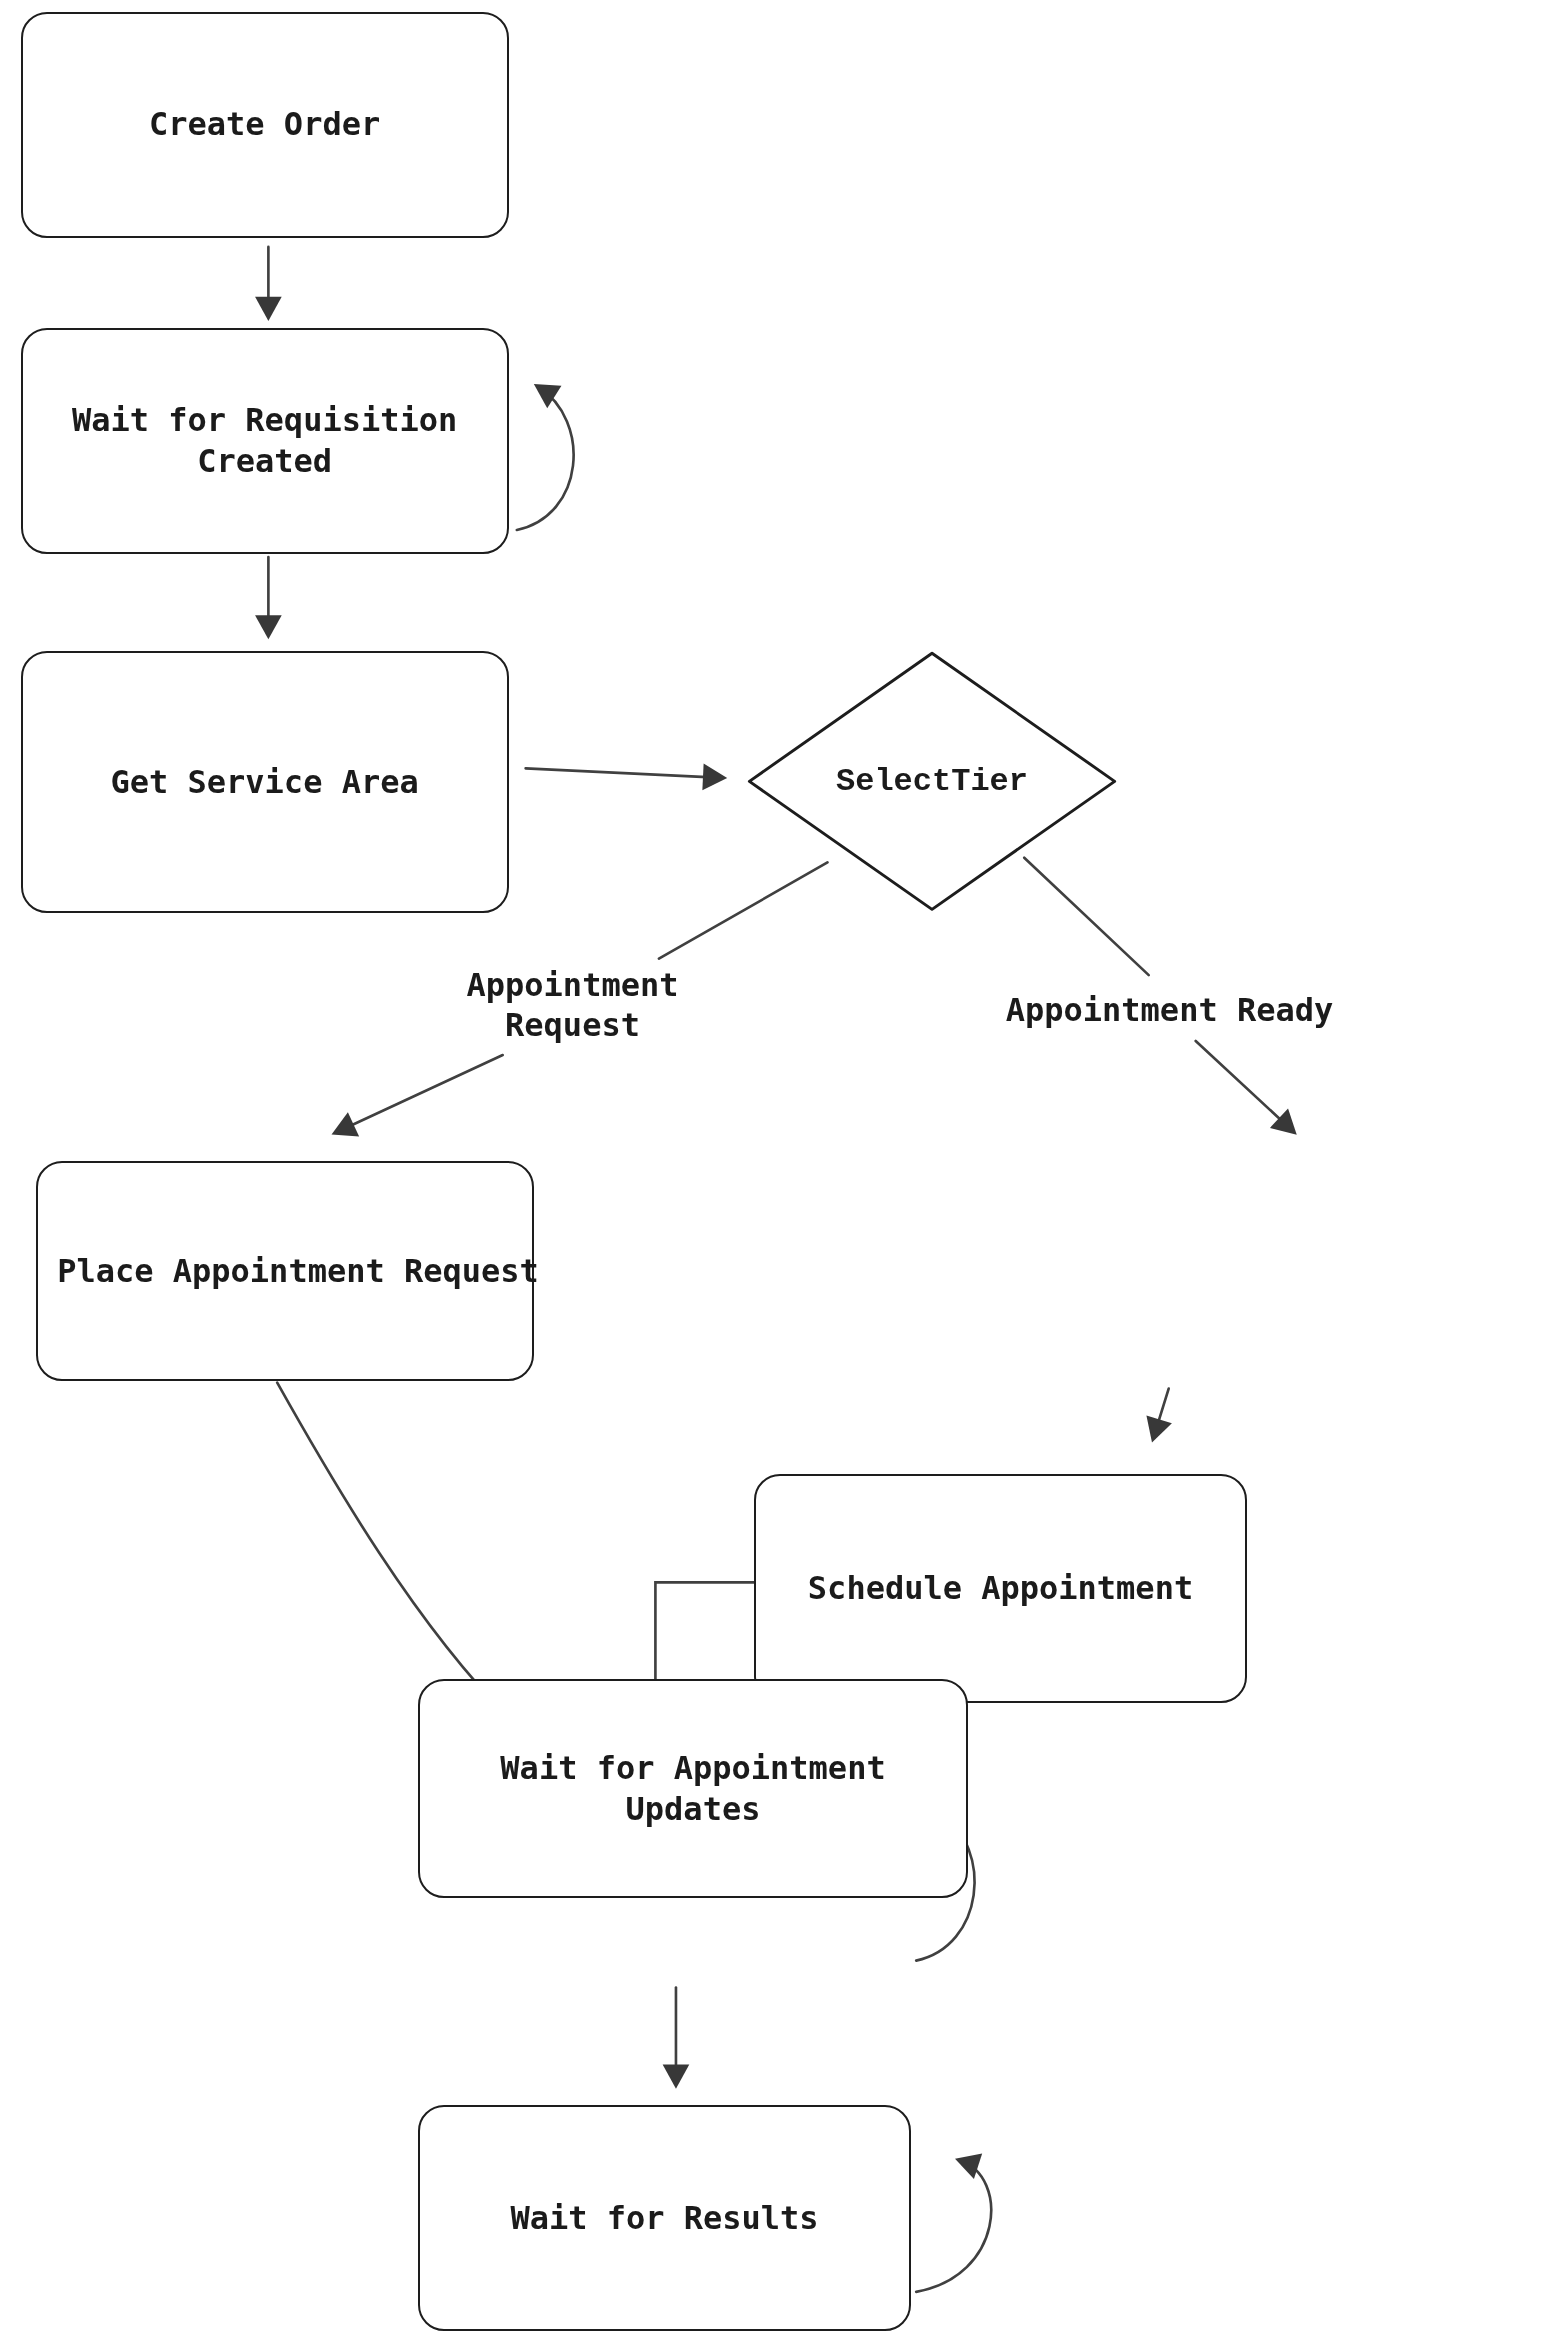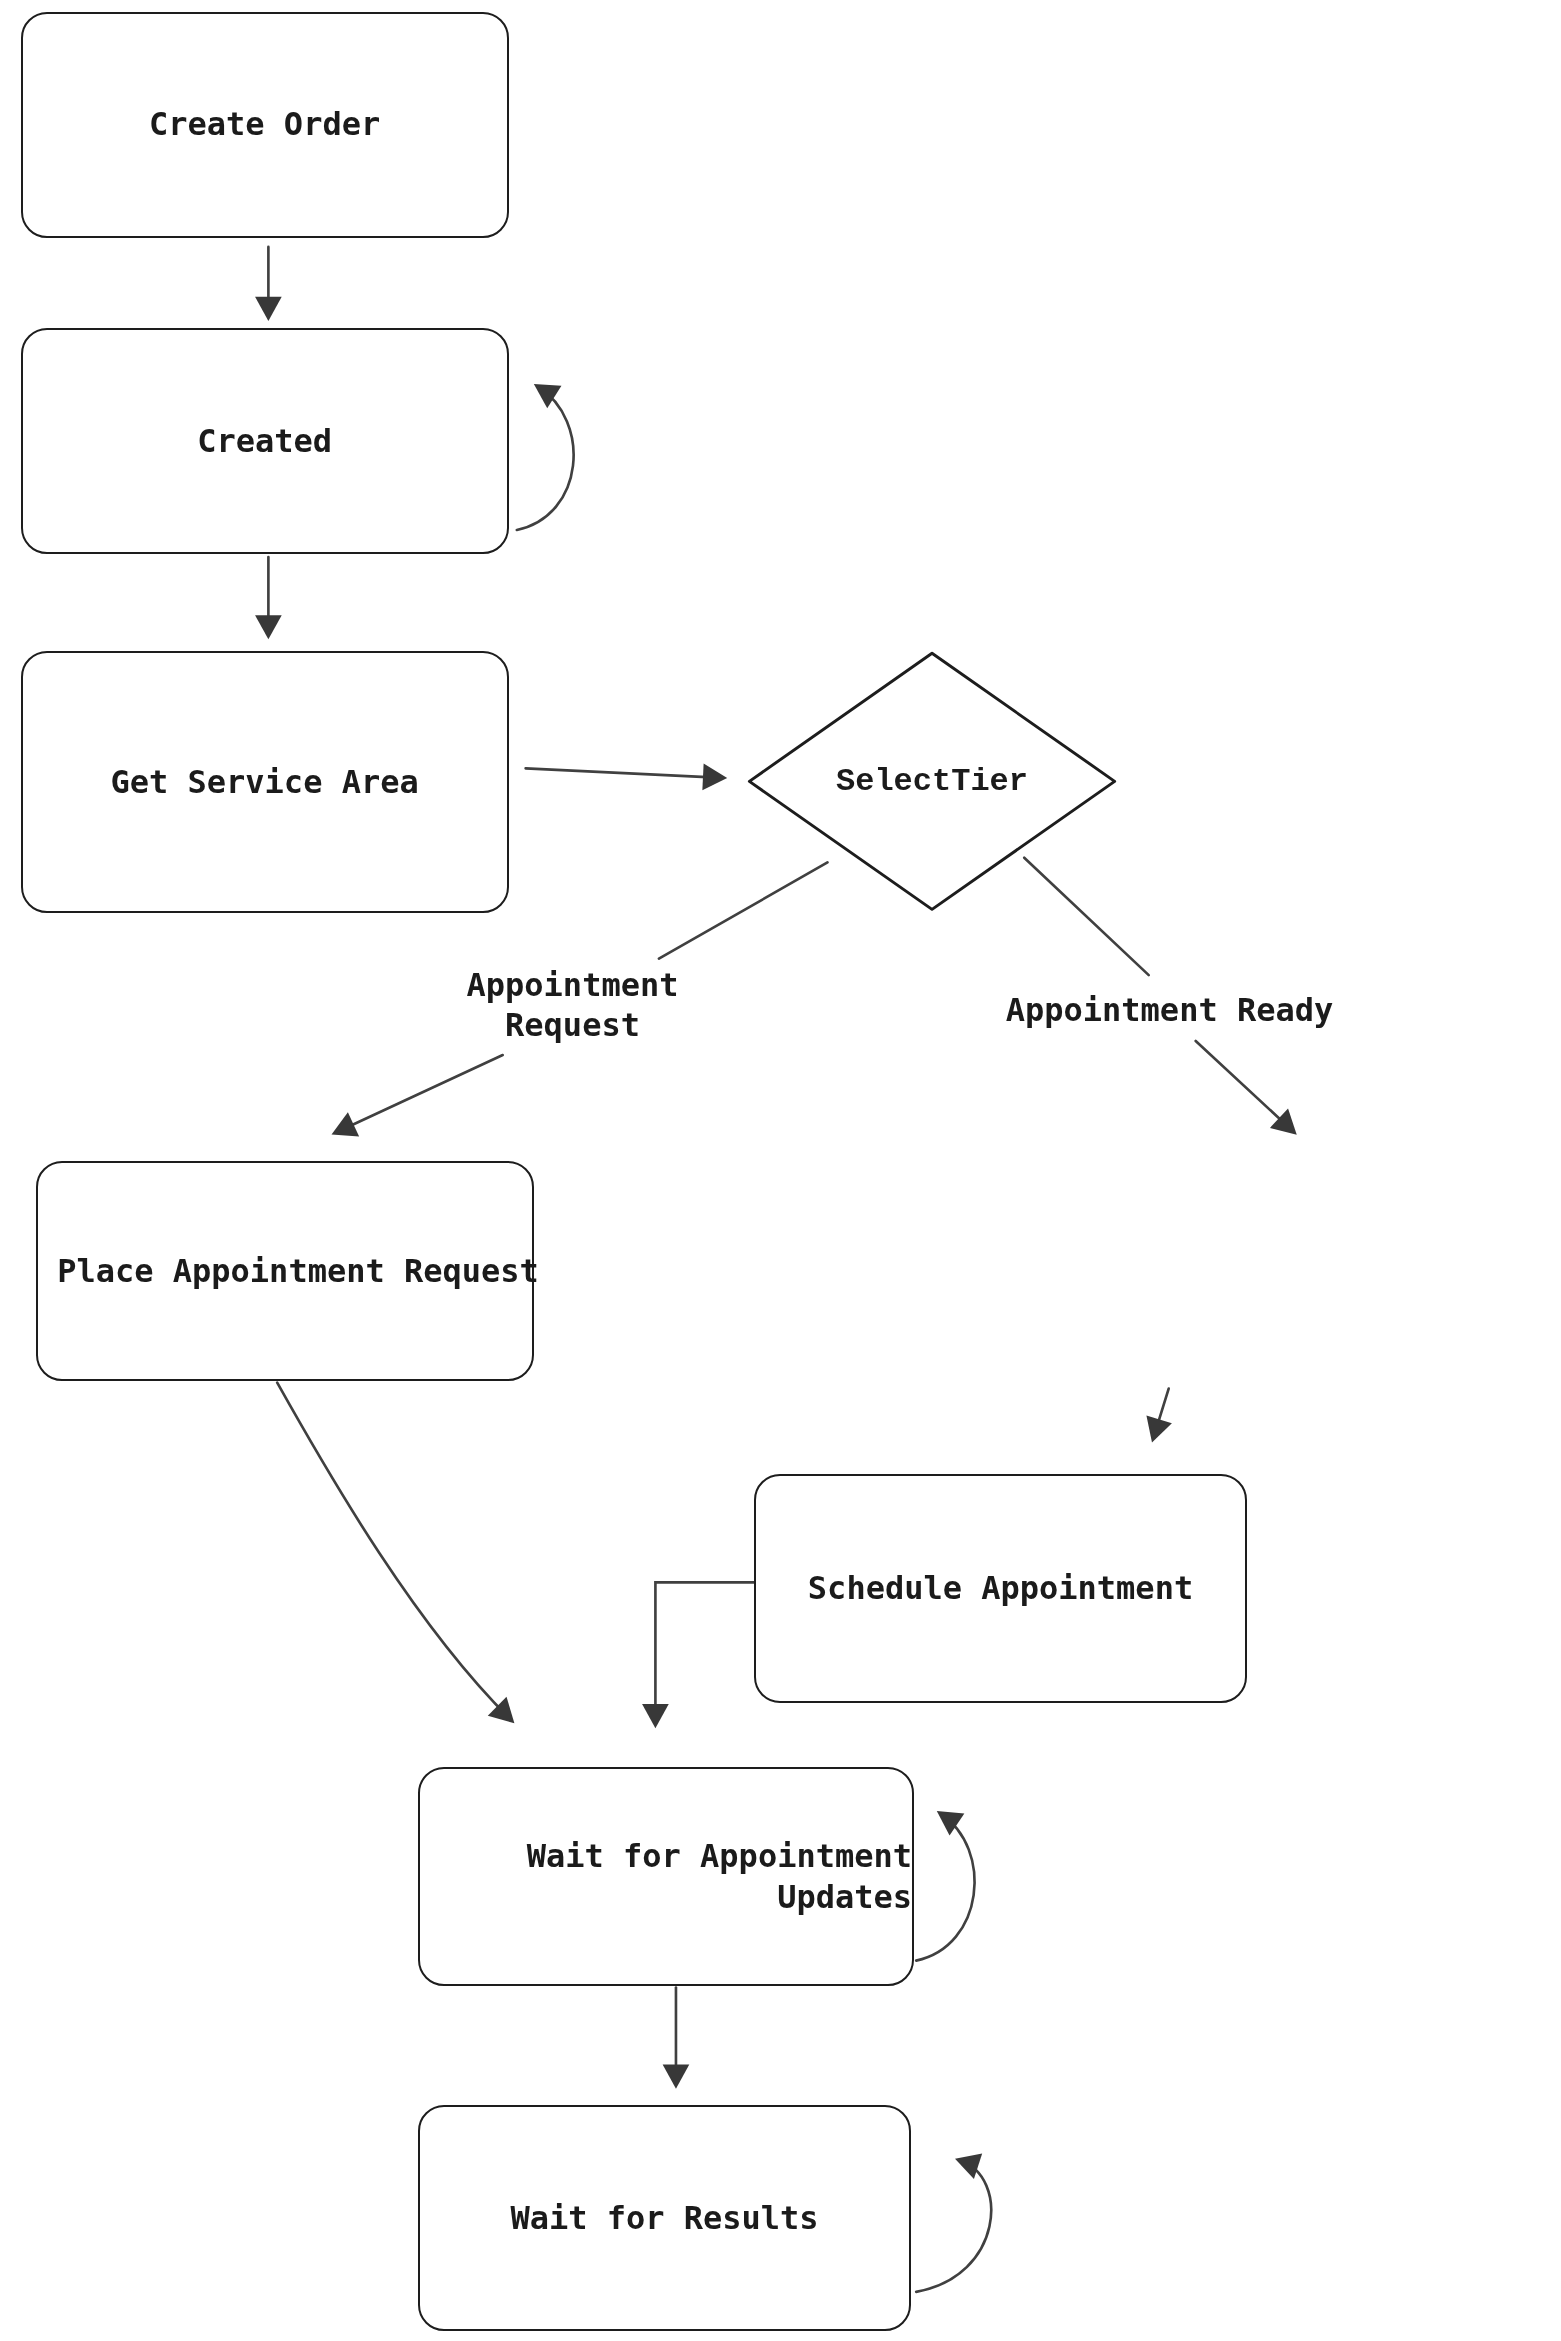--- a/index.html
+++ b/index.html
@@ -115,20 +115,21 @@
     <path class="edge" d="M 1151 3384 L 1151 3548" marker-end="url(#ah)"></path>
 
     <path class="edge" d="M 1560 3902 C 1708 3876, 1720 3706, 1634 3678" marker-end="url(#ah)"></path>
   </svg>
 
   <div class="node" style="left:20.6px; top:11.7px; width:488px; height:226px;">
     <span>Create Order</span>
   </div>
 
   <div class="node" style="left:20.6px; top:328px; width:488px; height:226px;">
+    <span>Wait for Requisition</span>
     <span>Created</span>
   </div>
 
   <div class="node" style="left:20.6px; top:651px; width:488px; height:262px;">
     <span>Get Service Area</span>
   </div>
 
   <div class="diamond-label" style="left:756px; top:699px; width:352px; height:164px;">
     <span>Select</span>
     <span>Tier</span>
@@ -136,21 +137,21 @@
 
   <div class="node" style="left:36px; top:1161px; width:498px; height:220px;padding-left:26px;">
     <span>Place Appointment Request</span>
   </div>
 
 
   <div class="node" style="left:754px; top:1474px; width:493px; height:229px;">
     <span>Schedule Appointment</span>
   </div>
 
-  <div class="node" style="left:418px; top:1767px; width:496px; height:219px;align-items:flex-end;">
+  <div class="node" style="left:418px; top:1679px; width:550px; height:219px;">
     <span>Wait for Appointment</span>
     <span>Updates</span>
   </div>
 
   <div class="node" style="left:418px; top:2105px; width:493px; height:226px;">
     <span>Wait for Results</span>
   </div>
 
   <div class="edge-label" style="left:367px; top:946px; width:411px; height:117px;">
     <span>Appointment</span>

